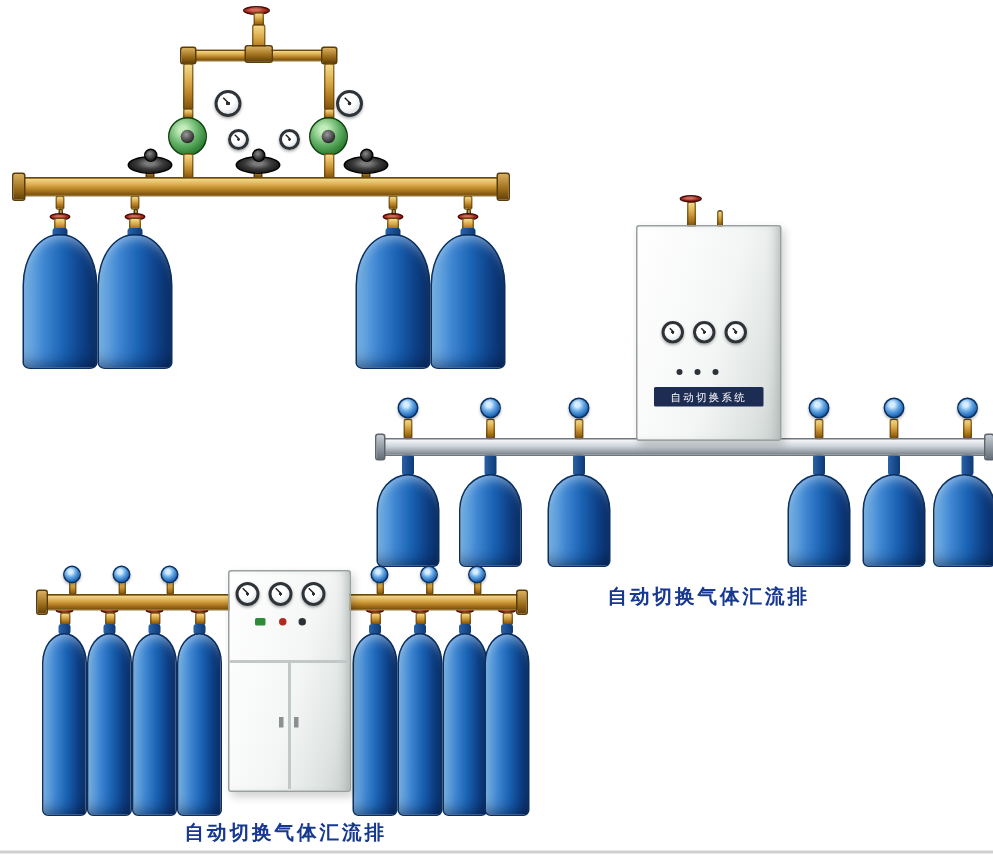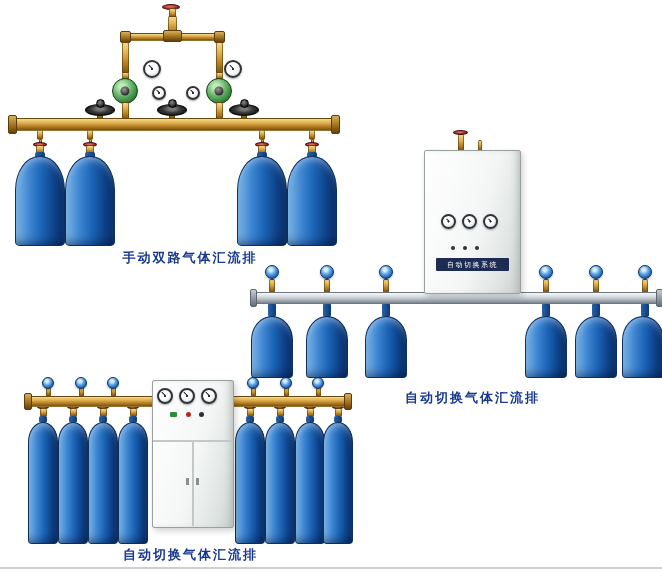--- a/index.html
+++ b/index.html
@@ -99,21 +99,20 @@
     <div class="abs brass-dark" style="left:311px;top:139px;width:3px;height:7px"></div>
     <div class="abs vhandle" style="left:305px;top:142px;width:14px;height:5px"></div>
     <div class="abs brass" style="left:308px;top:145px;width:8px;height:10px"></div>
     <div class="abs neck" style="left:307px;top:152px;width:10px;height:6px"></div>
 
     <div class="abs cyl cyl-a" style="left:15px;top:156px;width:50px;height:90px"></div>
     <div class="abs cyl cyl-a" style="left:65px;top:156px;width:50px;height:90px"></div>
     <div class="abs cyl cyl-a" style="left:237px;top:156px;width:50px;height:90px"></div>
     <div class="abs cyl cyl-a" style="left:287px;top:156px;width:50px;height:90px"></div>
 
-    <div class="abs caption" style="left:105px;top:249px;width:170px">手动双路气体汇流排</div>
   </section>
 
   <section class="scene">
 
     <div class="abs neck under" style="left:268px;top:303px;width:8px;height:14px"></div>
     <div class="abs neck under" style="left:323px;top:303px;width:8px;height:14px"></div>
     <div class="abs neck under" style="left:382px;top:303px;width:8px;height:14px"></div>
     <div class="abs neck under" style="left:542px;top:303px;width:8px;height:14px"></div>
     <div class="abs neck under" style="left:592px;top:303px;width:8px;height:14px"></div>
     <div class="abs neck under" style="left:641px;top:303px;width:8px;height:14px"></div>

